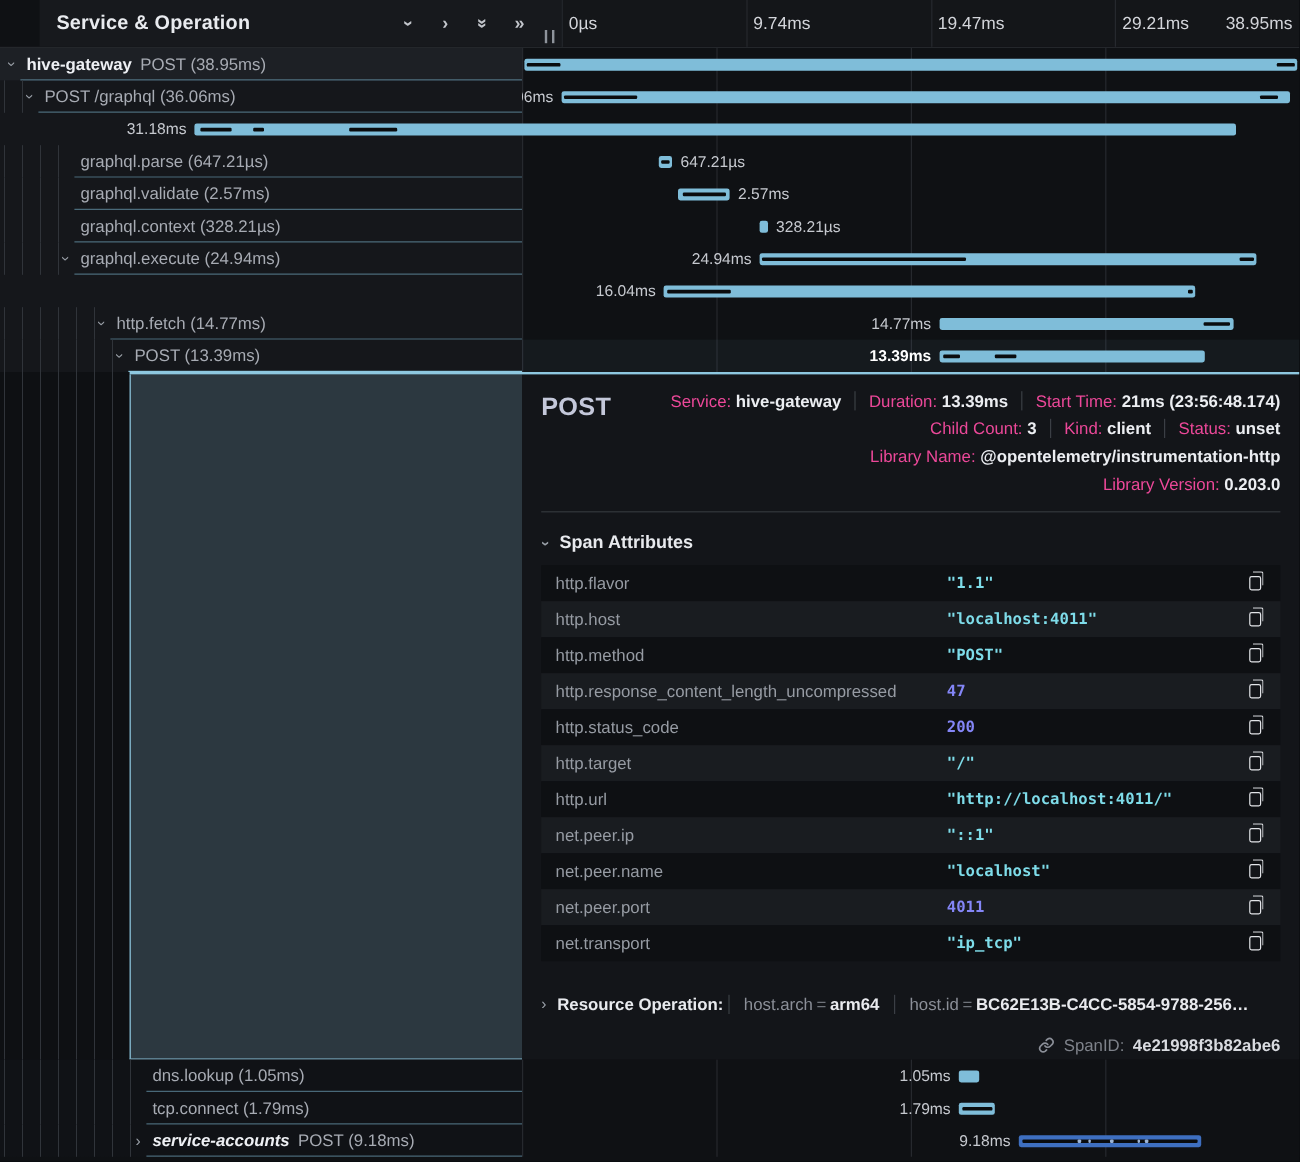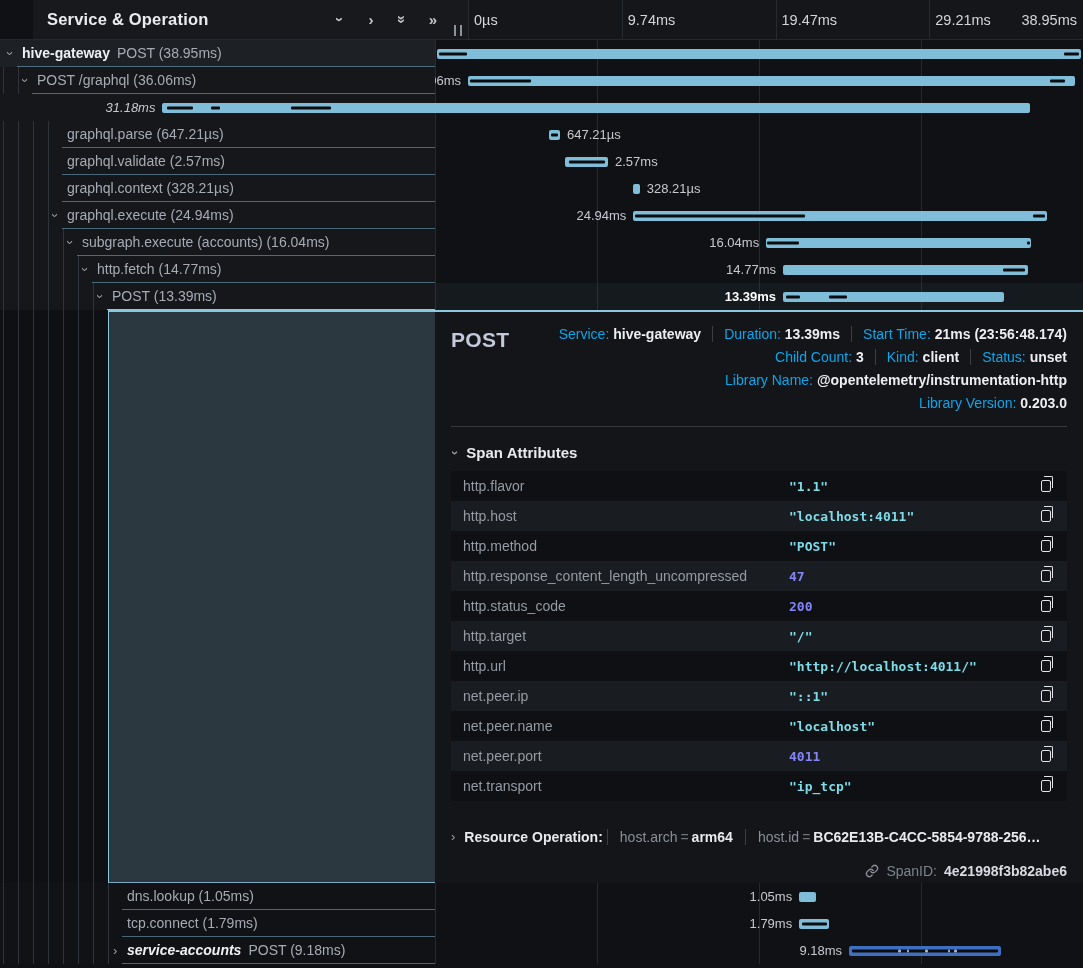--- a/index.html
+++ b/index.html
@@ -55,21 +55,21 @@
   .teal-box { position:absolute; left:108px; top:2px; width:327px; bottom:0; background:#2c3840;
               border-left:1px solid #8ec8e0; border-bottom:1px solid rgba(142,200,224,.8); }
   .detail { position:absolute; left:435px; top:2px; right:0; bottom:0; background:#131519; padding:14px 16px 0 16px; }
   .d-head { display:flex; align-items:flex-start; }
   .d-title { font-size:21px; font-weight:600; color:#c4c8da; letter-spacing:.3px; padding-top:2px; }
   .d-meta { margin-left:auto; display:flex; flex-direction:column; align-items:flex-end; gap:7px; font-size:14px; }
   .mline { display:flex; }
   .mitem { padding:0 11px; border-left:1px solid #3b3f45; white-space:nowrap; }
   .mitem:first-child { border-left:none; }
   .mline .mitem:last-child { padding-right:0; }
-  .mlab { color:#0ea5e9; }
+  .mlab { color:#ec4899; }
   .mval { color:#eceef2; font-weight:bold; }
   .d-sep { border-top:1px solid #34373c; margin-top:15px; }
   .attr-head { margin:17px 0 10px 2px; display:flex; align-items:center; gap:9px;
                font-size:15px; font-weight:bold; color:#e8eaee; cursor:pointer; }
   .attr-head .chev { position:static; line-height:12px; }
   .atable { }
   .arow { display:flex; align-items:center; height:30px; }
   .arow:nth-child(odd) { background:#0e1013; }
   .arow:nth-child(even) { background:#191c20; }
   .ak { width:338px; flex:none; padding-left:12px; font-size:14px; color:#969ba3; white-space:nowrap; }
@@ -155,21 +155,21 @@
         <div class="dur" style="right: calc(94.9% + 7px);">36.06ms</div>
         <div class="bar" style="left: 5.1%; width: 93.7%; background: rgb(127, 189, 217);">
             <div class="seg" style="left: 0.4%; width: 10%;"></div>
             <div class="seg" style="left: 95.8%; width: 2.6%;"></div>
           </div>
       </div>
     </div>
 
     <div class="row">
       <div class="bcell">
-        <div class="dur" style="right: calc(85% + 7px); font-style: italic;">31.18ms</div>
+        <div class="dur" style="right: calc(85% + 7px);">31.18ms</div>
         <div class="bar" style="left: 15%; width: 80.1%; background: rgb(127, 189, 217);">
             <div class="seg" style="left: 0.5%; width: 3%;"></div>
             <div class="seg" style="left: 5.6%; width: 1%;"></div>
             <div class="seg" style="left: 14.8%; width: 4.6%;"></div>
           </div>
       </div>
     </div>
 
     <div class="row">
       <div class="tcell" style="background-size:49px 100%">
@@ -221,26 +221,20 @@
       <div class="bcell">
         <div class="dur" style="right: calc(69.4% + 7px);">24.94ms</div>
         <div class="bar" style="left: 30.6%; width: 63.9%; background: rgb(127, 189, 217);">
             <div class="seg" style="left: 0.4%; width: 41%;"></div>
             <div class="seg" style="left: 96.5%; width: 3%;"></div>
           </div>
       </div>
     </div>
 
     <div class="row">
-      <div class="tcell" style="background-size:64px 100%">
-        <span class="chev rot" style="left:68px">›</span>
-        <div class="tlabel" style="margin-left:77px">
-          <span class="op">subgraph.execute (accounts) (16.04ms)</span>
-        </div>
-      </div>
       <div class="bcell">
         <div class="dur" style="right: calc(48.9% + 7px);">16.04ms</div>
         <div class="bar" style="left: 51.1%; width: 40.9%; background: rgb(127, 189, 217);">
             <div class="seg" style="left: 0.5%; width: 12%;"></div>
             <div class="seg" style="left: 98.5%; width: 1%;"></div>
           </div>
       </div>
     </div>
 
     <div class="row">

